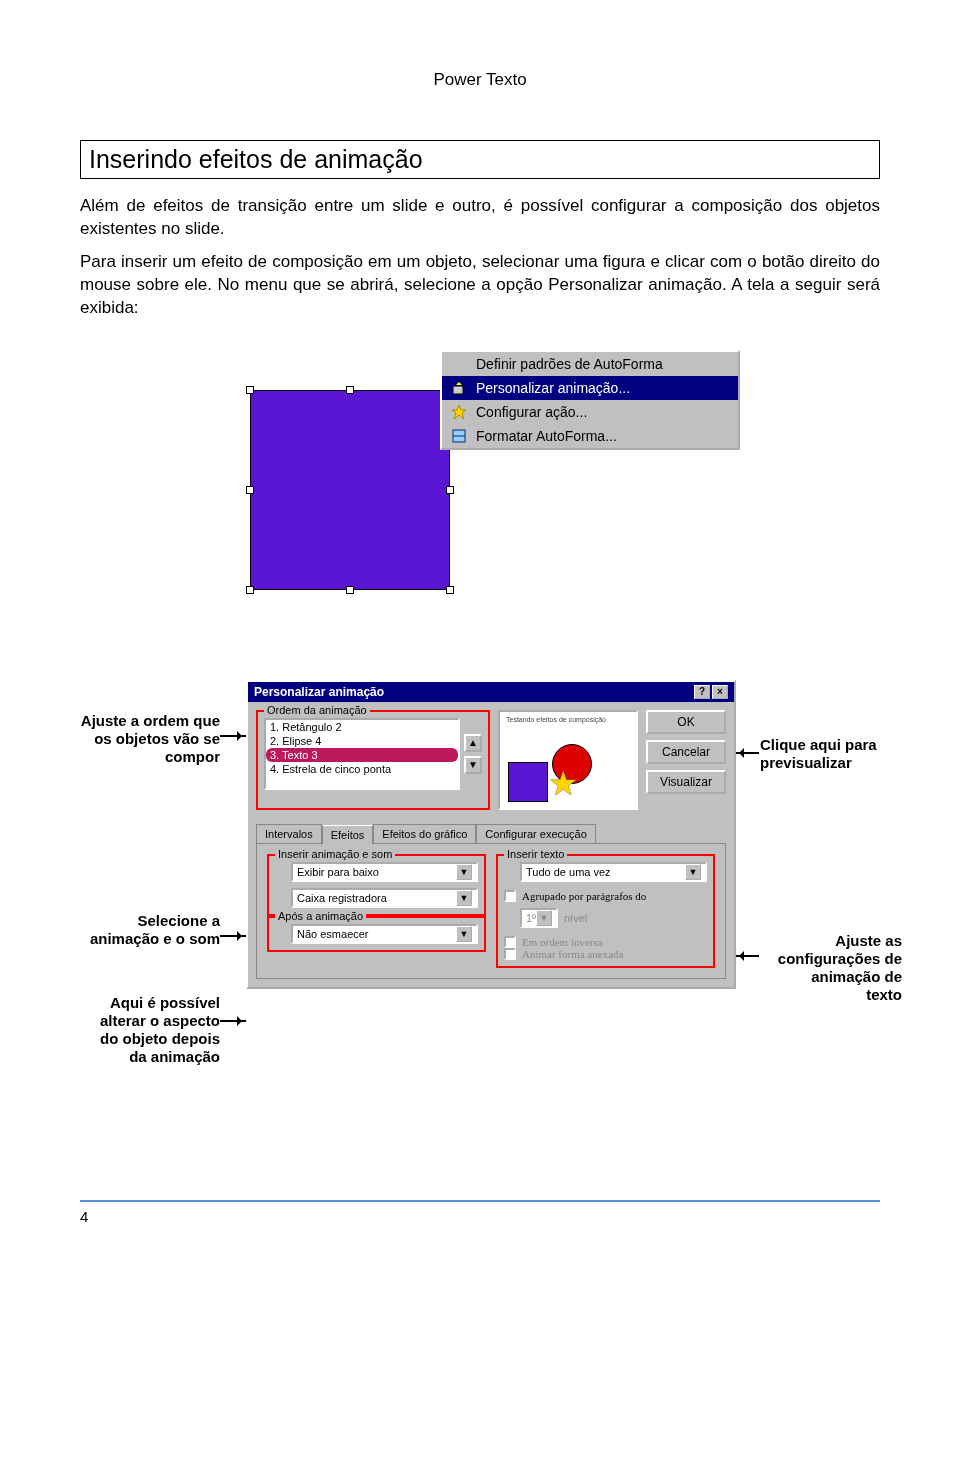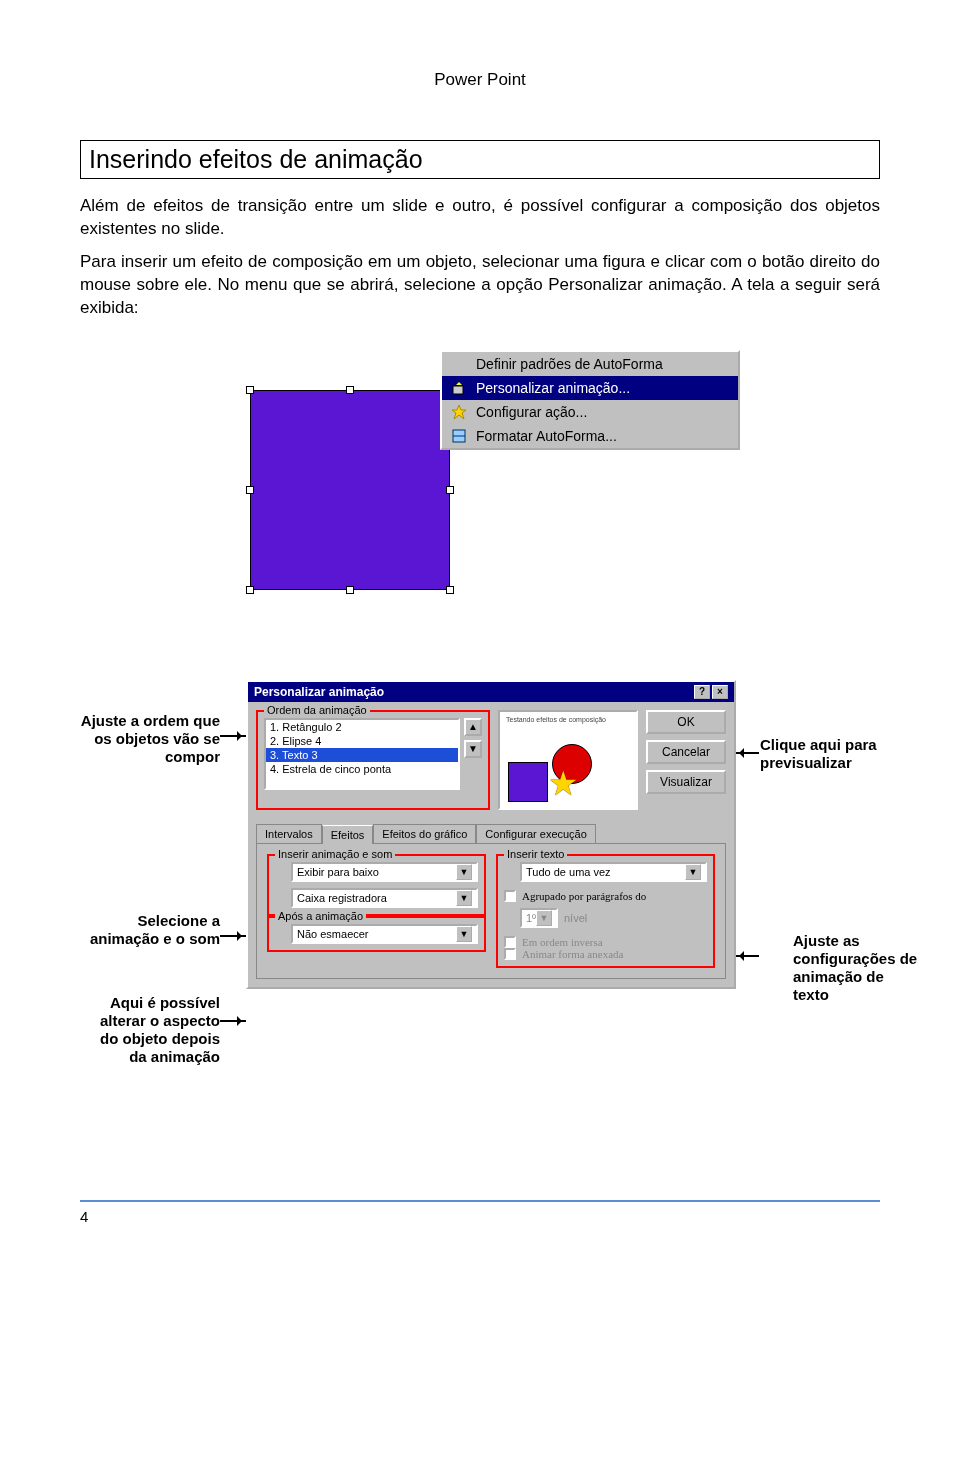--- a/index.html
+++ b/index.html
@@ -22,21 +22,21 @@
   .ctx-item.sel { background: #000080; color: #fff; }
   .ctx-icon { width: 18px; height: 18px; display: flex; align-items: center; justify-content: center; }
 
   
   .fig2 { position: relative; width: 800px; height: 460px; margin: 50px auto 0 auto; }
   .annot { position: absolute; font-family: Arial; font-weight: bold; font-size: 15px; line-height: 1.2; }
   .annot.l1 { left: 0; top: 32px; width: 140px; text-align: right; }
   .annot.l2 { left: 0; top: 232px; width: 140px; text-align: right; }
   .annot.l3 { left: 0; top: 314px; width: 140px; text-align: right; }
   .annot.r1 { left: 680px; top: 56px; width: 130px; }
-  .annot.r2 { left: 713px; top: 252px; width: 130px; }
+  .annot.r2 { left: 692px; top: 252px; width: 130px; text-align: right; }
   .arrow-l1 { position:absolute; left:140px; top:55px; width:26px; height:2px; background:#000 }
   .arrow-l1::after{content:"";position:absolute;right:-1px;top:-4px;border:5px solid transparent;border-left-color:#000}
   .arrow-l2 { position:absolute; left:140px; top:255px; width:26px; height:2px; background:#000 }
   .arrow-l2::after{content:"";position:absolute;right:-1px;top:-4px;border:5px solid transparent;border-left-color:#000}
   .arrow-l3 { position:absolute; left:140px; top:340px; width:26px; height:2px; background:#000 }
   .arrow-l3::after{content:"";position:absolute;right:-1px;top:-4px;border:5px solid transparent;border-left-color:#000}
   .arrow-r1 { position:absolute; left:655px; top:72px; width:24px; height:2px; background:#000 }
   .arrow-r1::before{content:"";position:absolute;left:-1px;top:-4px;border:5px solid transparent;border-right-color:#000}
   .arrow-r2 { position:absolute; left:655px; top:275px; width:24px; height:2px; background:#000 }
   .arrow-r2::before{content:"";position:absolute;left:-1px;top:-4px;border:5px solid transparent;border-right-color:#000}
@@ -46,24 +46,24 @@
   .dlg-title-btns { display:flex; gap:2px; }
   .dlg-title-btn { width:16px; height:14px; background:#c0c0c0; border:1px outset #fff; font-size:10px; text-align:center; line-height:12px; color:#000 }
   .dlg-body { padding: 8px; position: relative; }
   .dlg-top { display:flex; gap:8px; }
   .fieldset { border:1px solid #888; padding:6px; position:relative; }
   .fieldset-legend { position:absolute; top:-8px; left:6px; background:#c0c0c0; padding:0 3px; font-size:11px; }
   .order-fs { flex:1; }
   .redbox { border:2px solid red; }
   .order-list { background:#fff; border:2px inset #fff; height:72px; overflow:hidden; }
   .order-item { padding:1px 4px; font-size:11px; }
-  .order-item.sel { background:#1d4ed8; color:#fff; }
+  .order-item.sel { background:#be185d; color:#fff;border-radius:6px; }
   .order-btns { display:flex; flex-direction:column; gap:4px; margin-left:4px }
   .ord-btn { width:18px; height:18px; background:#c0c0c0; border:2px outset #fff; font-size:10px; text-align:center; line-height:14px }
-  .order-row { display:flex; }
+  .order-row { display:flex;align-items:center; }
   .preview-pane { width:140px; height:100px; background:#fff; border:2px inset #fff; position:relative; }
   .preview-text { position:absolute; top:4px; left:6px; right:6px; font-size:7px; color:#444; line-height:1.1 }
   .prev-rect { position:absolute; left:8px; top:50px; width:40px; height:40px; background:#5a16d3; border:1px solid #000 }
   .prev-circle { position:absolute; left:52px; top:32px; width:40px; height:40px; border-radius:50%; background:#d00; border:1px solid #000 }
   .prev-star { position:absolute; left:48px; top:56px; color:#ffd400; font-size:34px; line-height:30px; text-shadow:0 0 1px #000 }
   .right-btns { display:flex; flex-direction:column; gap:6px; width:80px; }
   .dlg-btn { background:#c0c0c0; border:2px outset #fff; padding:3px 4px; font-size:12px; text-align:center; }
   .tabs { display:flex; margin-top:14px; }
   .tab { background:#c0c0c0; border:1px solid #888; border-bottom:none; padding:3px 8px; font-size:11px; }
   .tab.active { background:#c0c0c0; border-top:1px solid #fff; position:relative; top:1px; }
@@ -77,21 +77,21 @@
   .lvl-row { display:flex; align-items:center; gap:6px; font-size:11px; }
   .lvl-combo { width:38px }
 
   .footer-line { border-top:2px solid #5a8fd6; margin-top:60px; }
   .footer { display:flex; justify-content:space-between; padding:6px 0 0 0; font-size:15px; }
 </style>
 </head>
 <body>
 
 <div class="page">
-  <div class="header-title">Power Point</div>
+  <div class="header-title">Power Texto</div>
 
   <div class="section-title">Inserindo efeitos de animação</div>
 
   <p class="body-text">Além de efeitos de transição entre um slide e outro, é possível configurar a composição dos objetos existentes no slide.</p>
   <p class="body-text">Para inserir um efeito de composição em um objeto, selecionar uma figura e clicar com o botão direito do mouse sobre ele. No menu que se abrirá, selecione a opção Personalizar animação. A tela a seguir será exibida:</p>
 
   <div class="fig1">
     <div class="shape-sel">
       <div class="shape-rect"></div>
       <div class="handle h-nw"></div>

